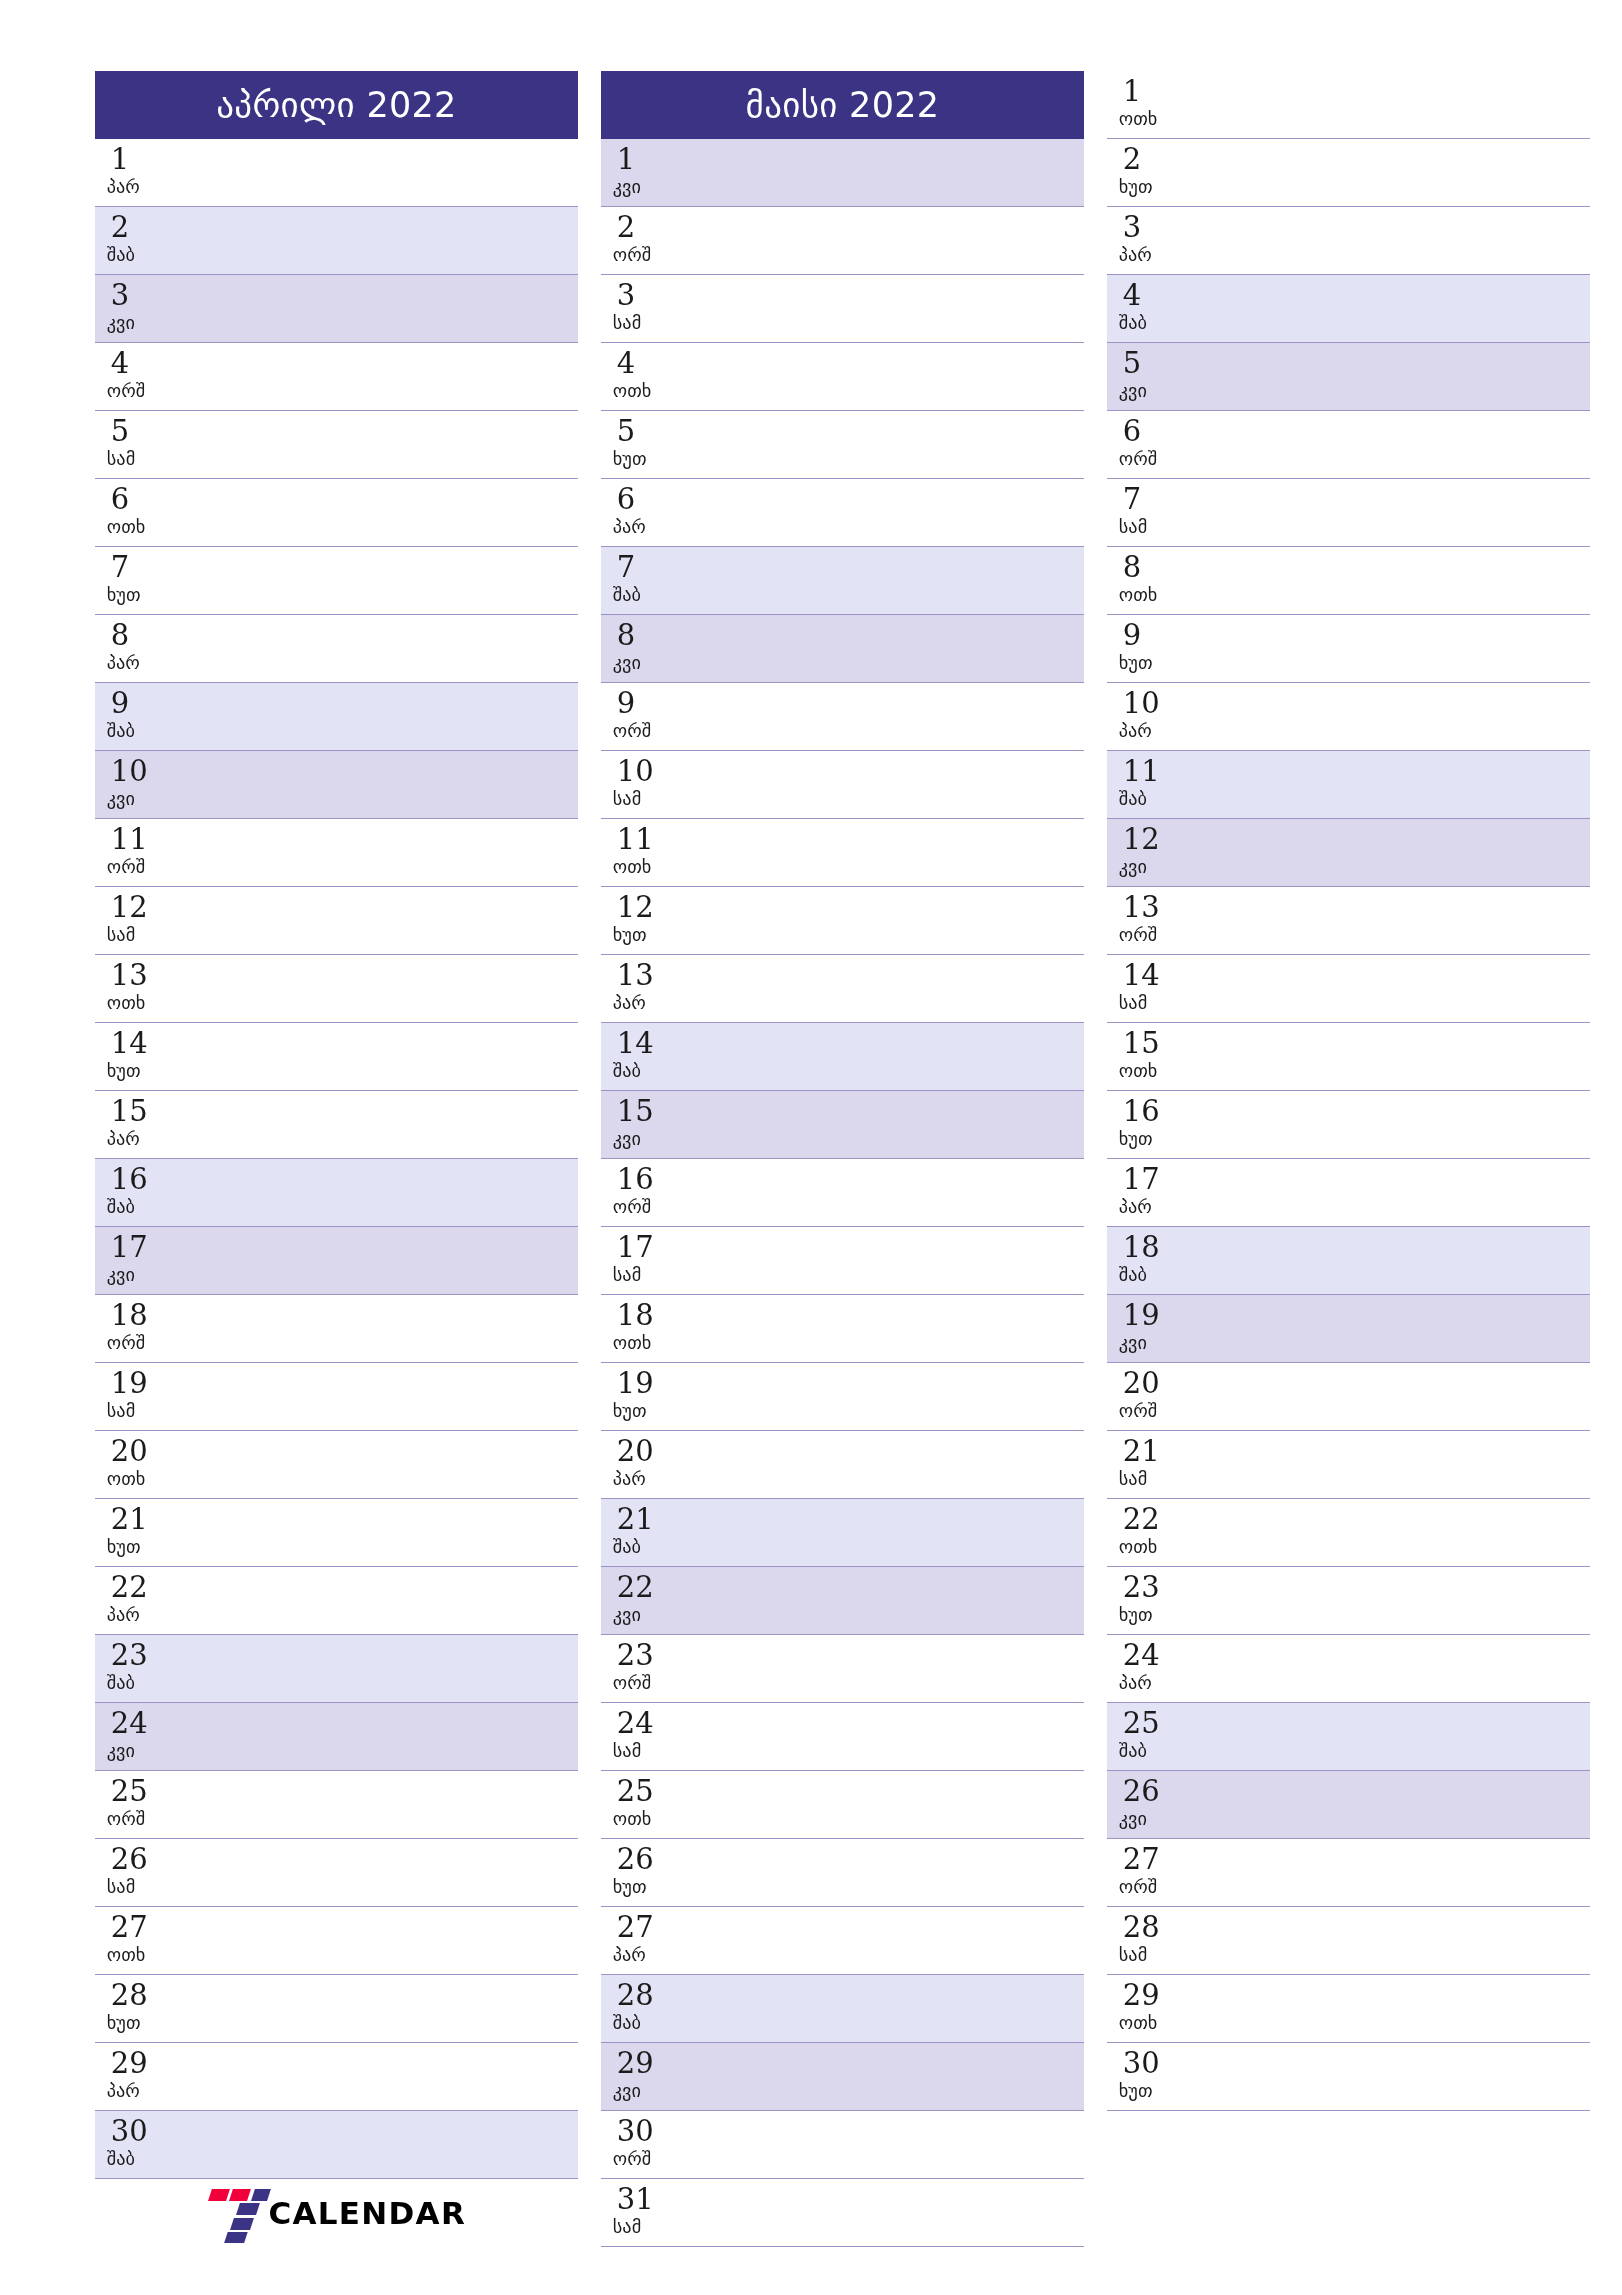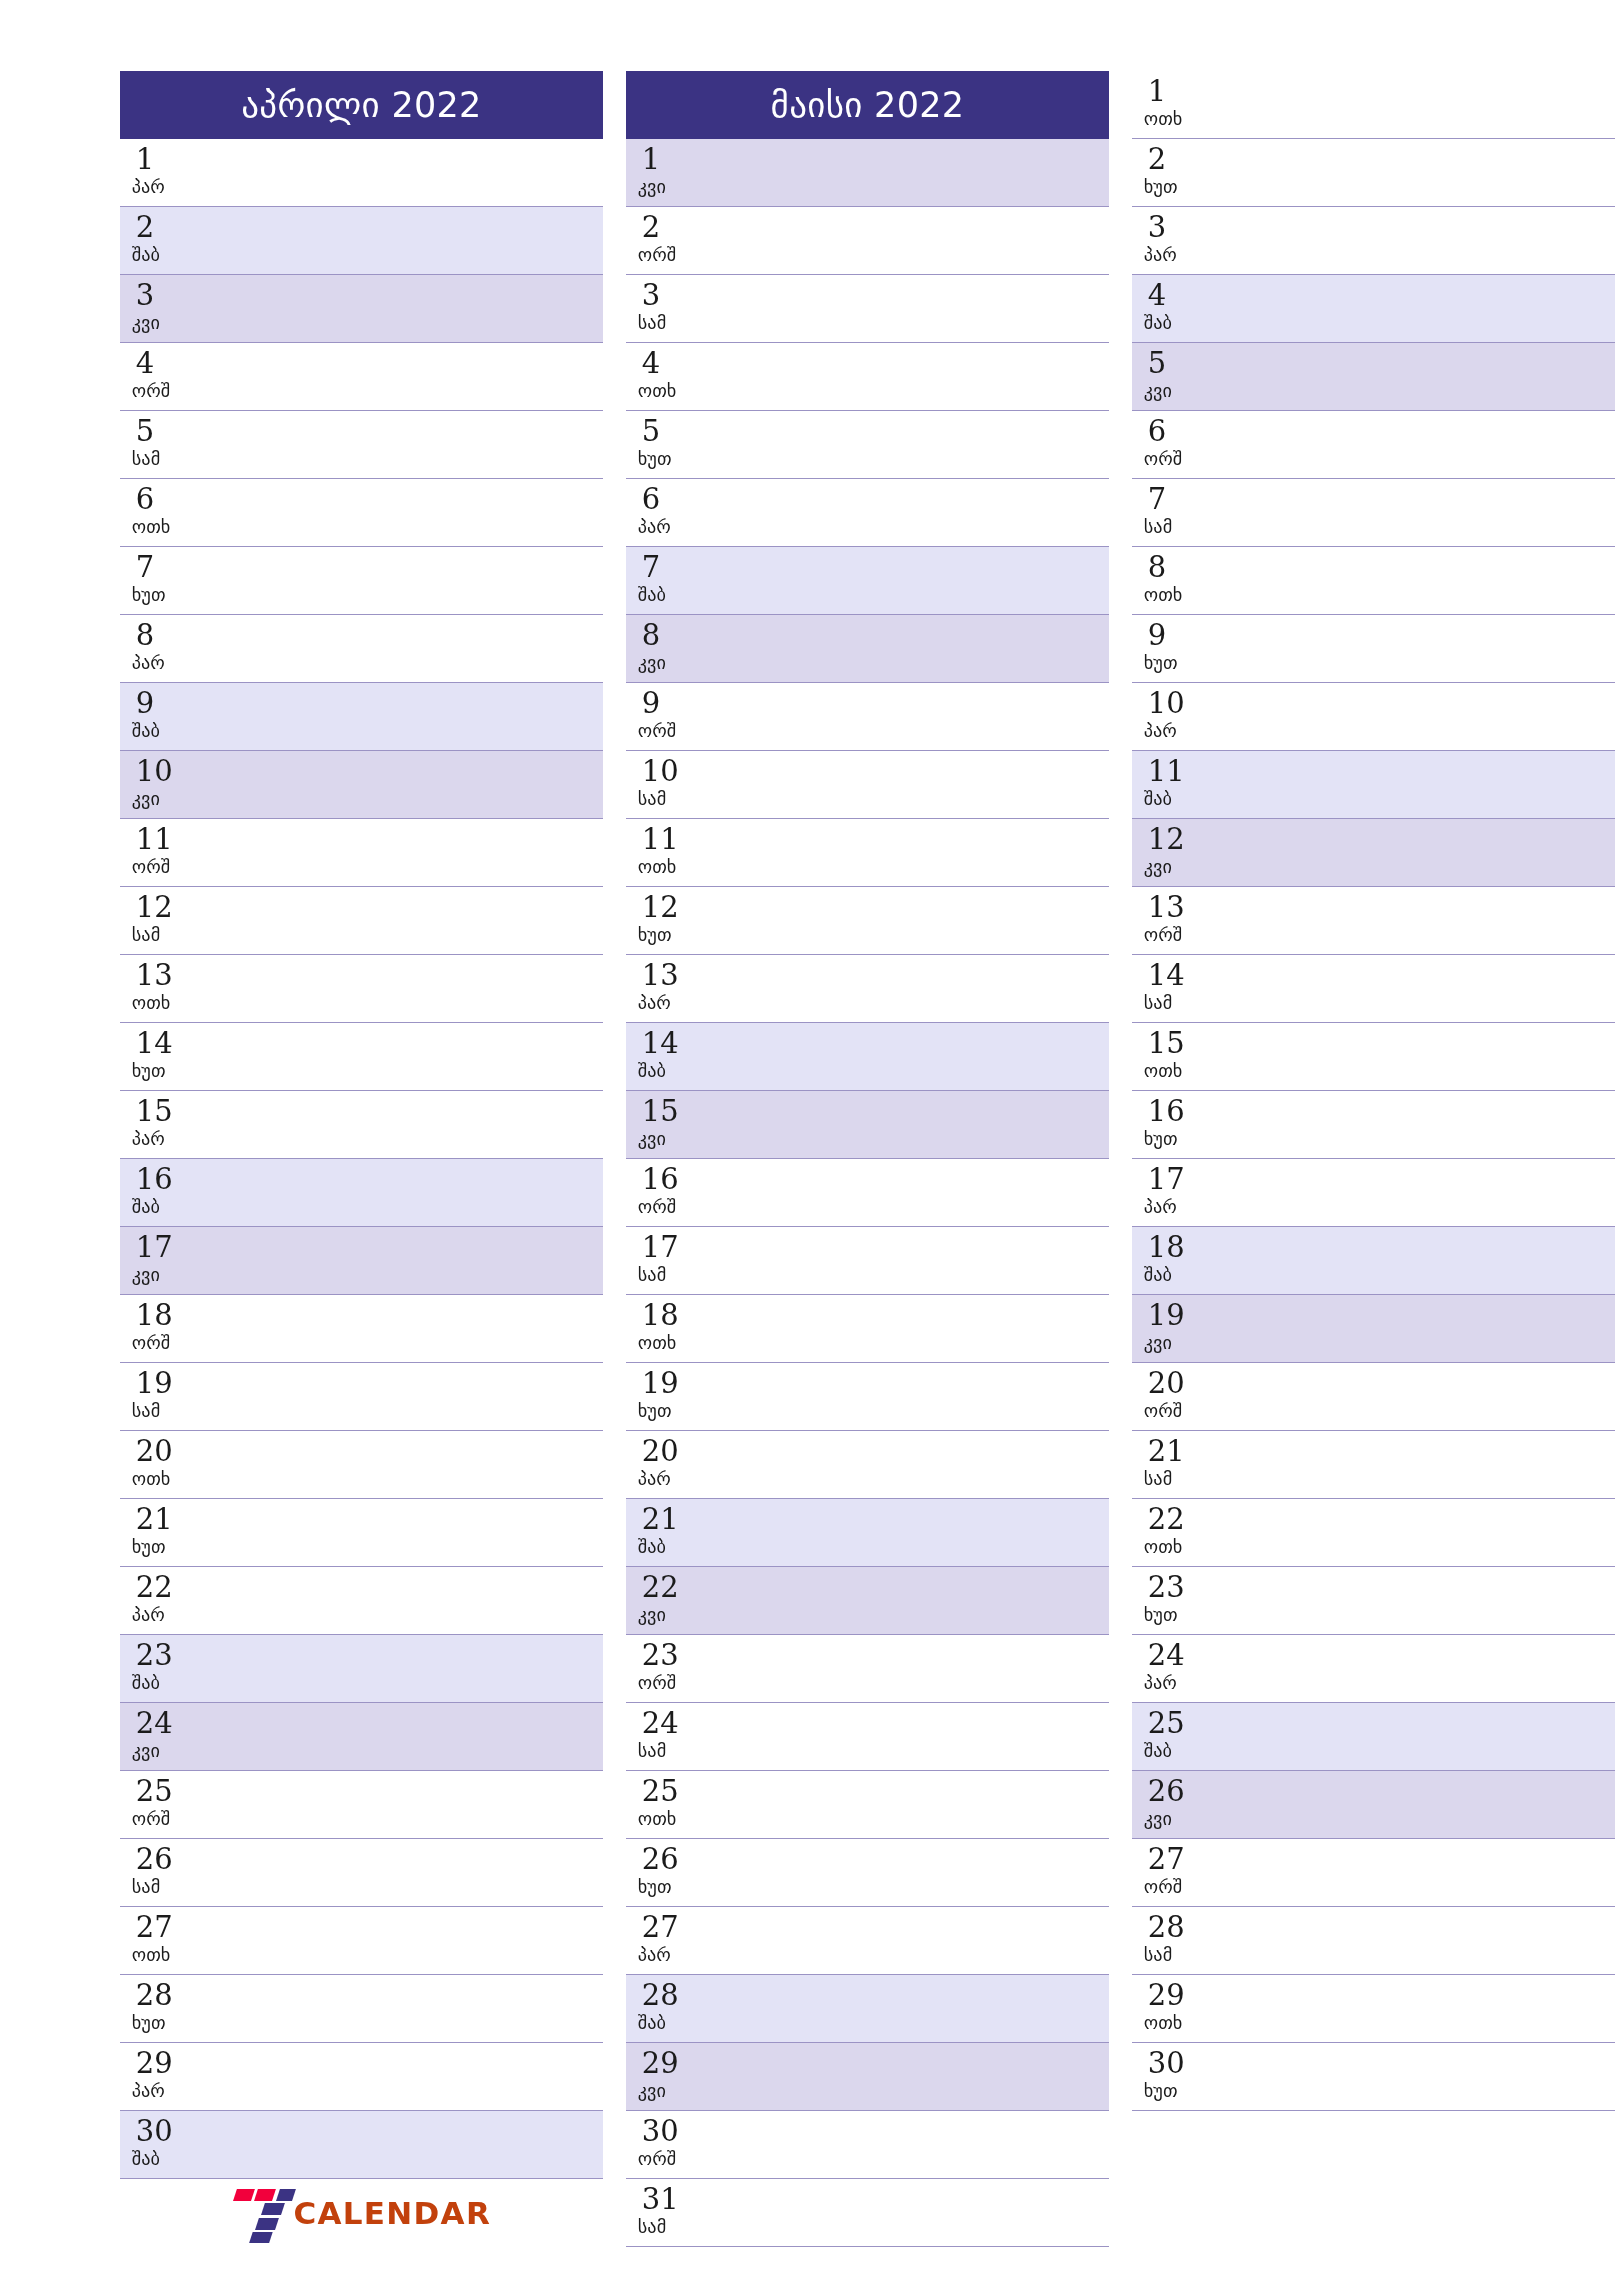--- a/index.html
+++ b/index.html
@@ -7,21 +7,21 @@
     width:1623px;height:2295px;
     background:#ffffff;
     font-family:"DejaVu Sans","Liberation Sans",sans-serif;
     -webkit-font-smoothing:antialiased;
     overflow:hidden;
   }
   .page{
     position:relative;
     width:1349px;height:2295px;
     box-sizing:border-box;
-    padding:71px 85px 0 120px;
+    padding:71px 85px 0 95px;
   }
   .columns{
     display:flex;
     align-items:flex-start;
     gap:23px;
   }
   .month-col{
     width:483px;
     flex:0 0 483px;
     position:relative;
@@ -89,21 +89,21 @@
   }
   .seg-r1{left:2.6px;top:0;width:18.3px;height:11.8px;background:#F2003C;}
   .seg-r2{left:24px;top:0;width:18.3px;height:11.8px;background:#F2003C;}
   .seg-p1{left:46px;top:0;width:15.7px;height:11.8px;background:#3B3383;}
   .seg-p2{left:31px;top:14.4px;width:19.6px;height:11.8px;background:#3B3383;}
   .seg-p3{left:25px;top:29px;width:19.6px;height:11.8px;background:#3B3383;}
   .seg-p4{left:19px;top:43px;width:19.6px;height:10.5px;background:#3B3383;}
   .logo-text{
     font-size:31px;
     font-weight:bold;
-    color:#c2410c;
+    color:#000000;
     letter-spacing:1.3px;
     font-family:"DejaVu Sans","Liberation Sans",sans-serif;
   }
 </style>
 </head>
 <body>
 
 <div class="page">
   <div class="columns">
 

